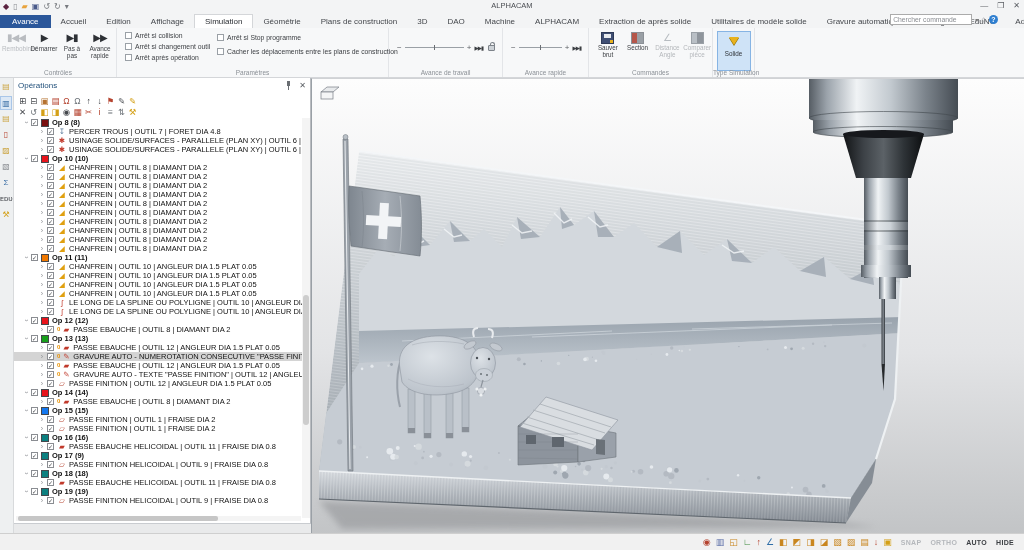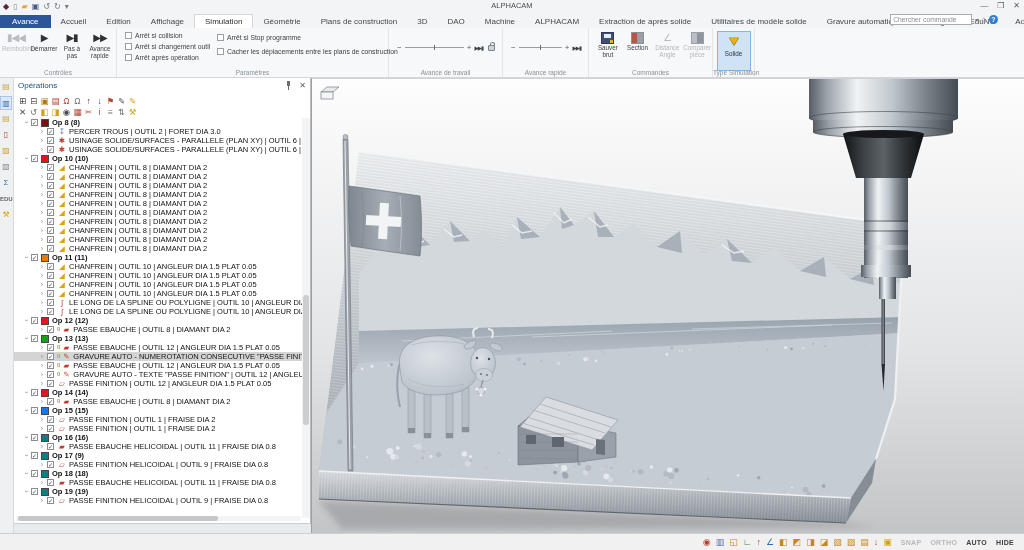--- a/index.html
+++ b/index.html
@@ -269,21 +269,21 @@
       <div class="trow hd">
         <span class="chev open">›</span>
         <span class="cb">✓</span>
         <span class="opcolor" style="background: rgb(122, 16, 16);"></span>
         <span class="oplabel">Op 8 (8)</span>
       </div>
       <div class="trow ch">
         <span class="chev">›</span>
         <span class="cb">✓</span>
         <span class="ti" style="color: rgb(90, 122, 154);">↧</span>
-        <span class="tlabel">PERCER TROUS | OUTIL 2 | FORET DIA 3.0</span>
+        <span class="tlabel">PERCER TROUS | OUTIL 7 | FORET DIA 4.8</span>
       </div>
       <div class="trow ch">
         <span class="chev">›</span>
         <span class="cb">✓</span>
         <span class="ti" style="color: rgb(192, 57, 43);">✱</span>
         <span class="tlabel">USINAGE SOLIDE/SURFACES - PARALLELE (PLAN XY) | OUTIL 6 | FRAISE HEMISPHERIQUE</span>
       </div>
       <div class="trow ch">
         <span class="chev">›</span>
         <span class="cb">✓</span>

